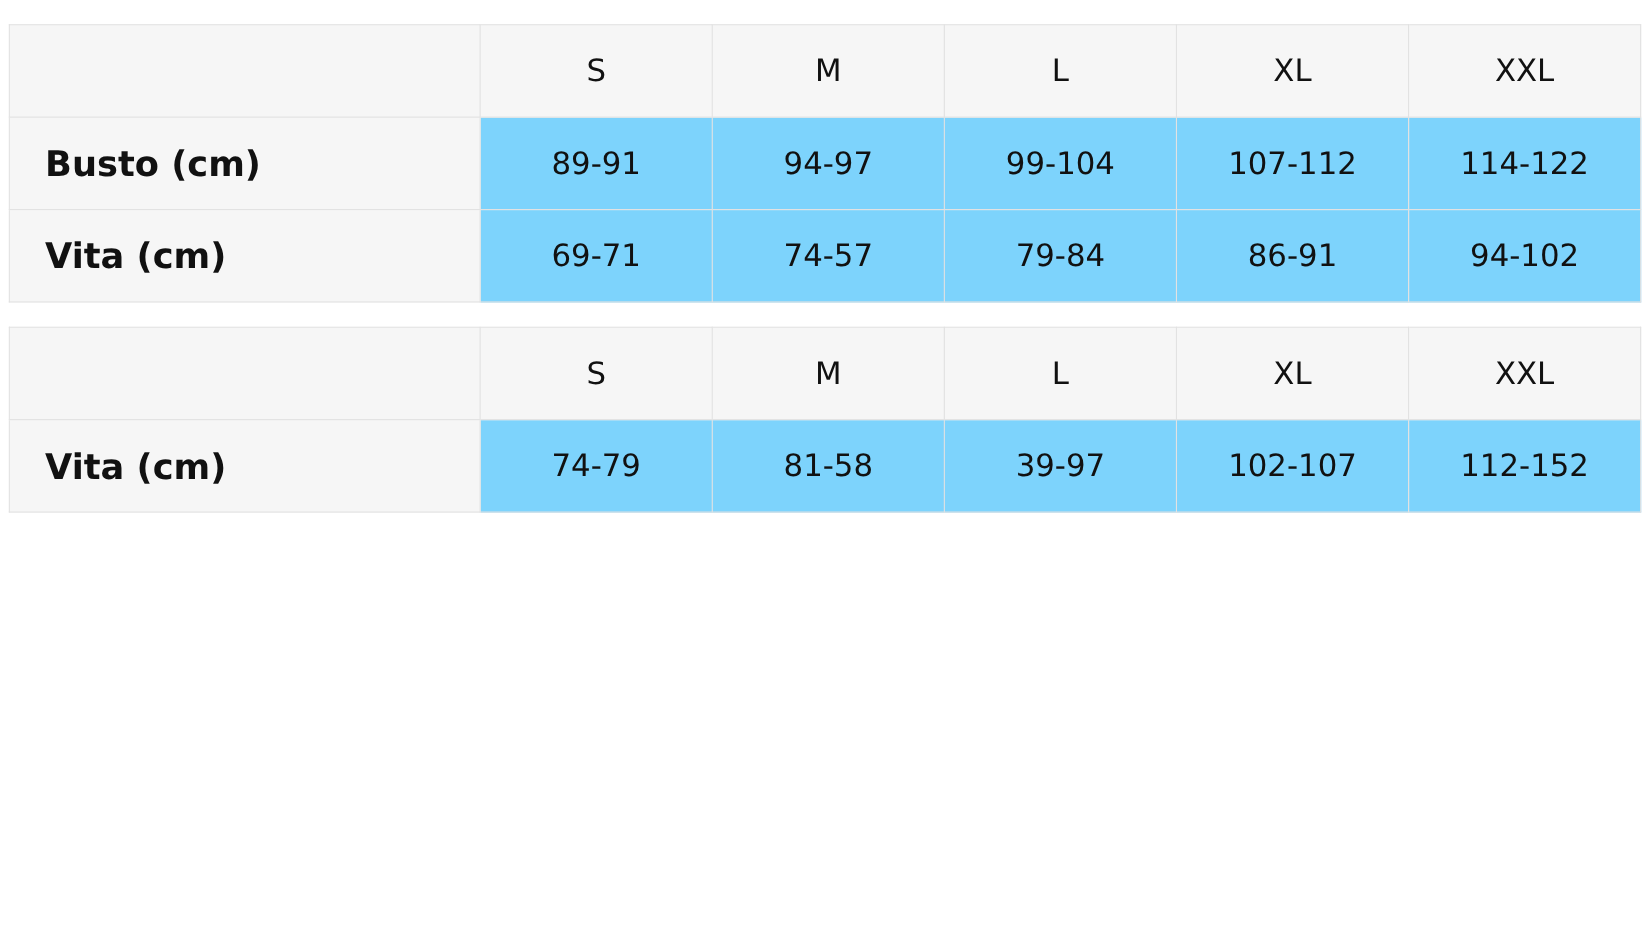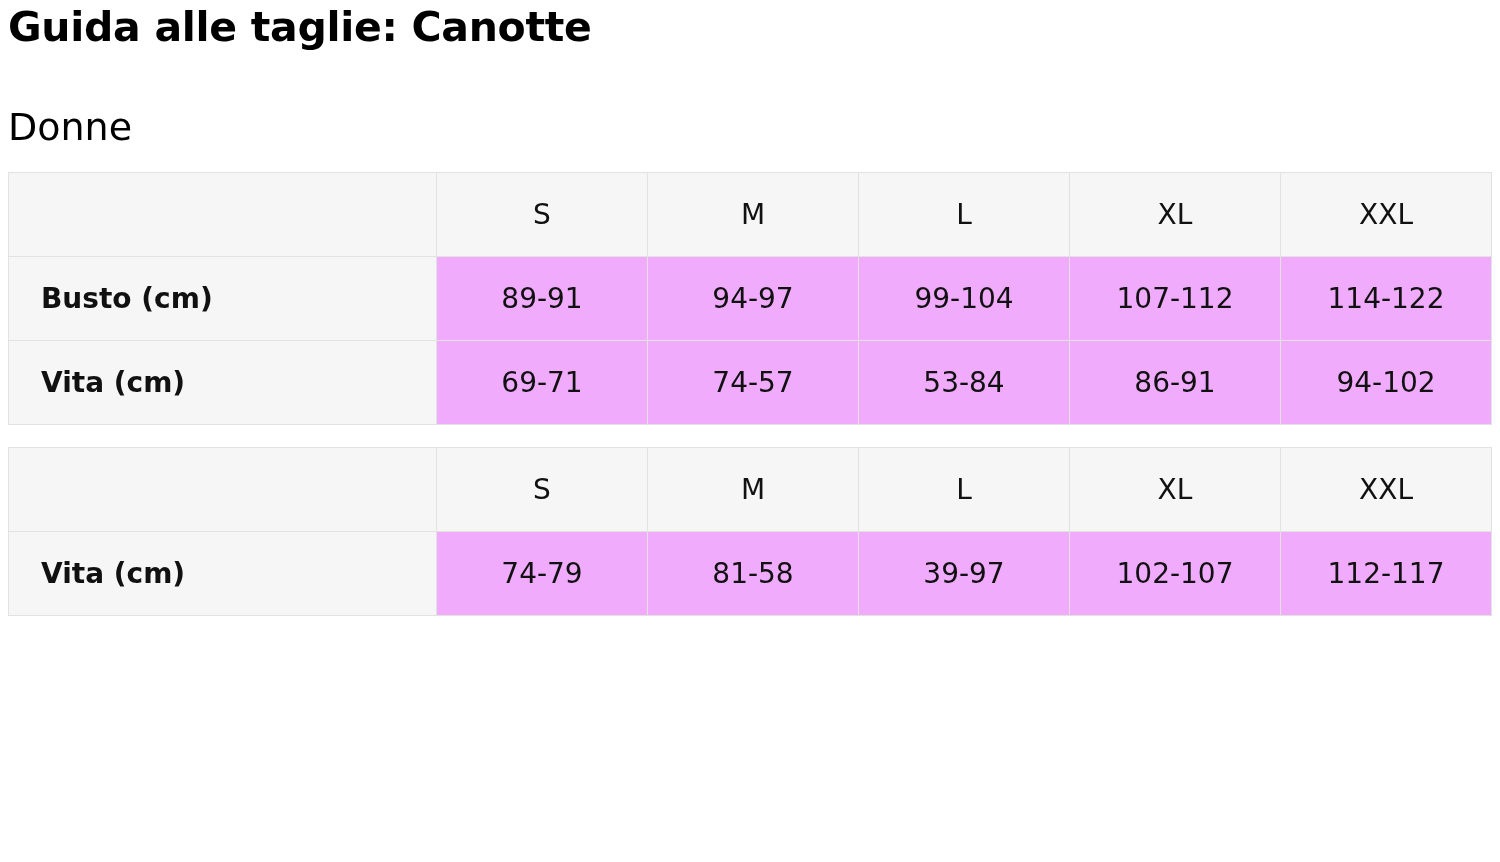--- a/index.html
+++ b/index.html
@@ -53,46 +53,44 @@
   table.size-table td {
     border: 1px solid #e2e2e2;
     height: 84px;
     padding: 0 10px;
     box-sizing: border-box;
     font-size: 28px;
     font-weight: normal;
     text-align: center;
     vertical-align: middle;
     color: #111111;
-    background: #f0abfc;
+    background: #7dd3fc;
   }
   table.size-table thead th {
     background: #f6f6f6;
     font-weight: normal;
   }
   table.size-table thead th.corner {
     background: #f6f6f6;
   }
   table.size-table tbody th.row-label {
     background: #f6f6f6;
     text-align: left;
     padding-left: 32px;
     font-weight: bold;
-    font-size: 28px;
+    font-size: 32px;
   }
   .num { font-variant-numeric: tabular-nums; }
 </style>
 </head>
 <body>
 
 <div class="page">
 
-  <h1 class="main-title">Guida alle taglie: Canotte</h1>
 
-  <h2 class="section-heading sec-donne-heading">Donne</h2>
 
   <table class="size-table">
     <colgroup>
       <col class="label-col">
       <col class="size-col">
       <col class="size-col">
       <col class="size-col">
       <col class="size-col">
       <col class="size-col">
     </colgroup>
@@ -112,21 +110,21 @@
         <td class="num">89-91</td>
         <td class="num">94-97</td>
         <td class="num">99-104</td>
         <td class="num">107-112</td>
         <td class="num">114-122</td>
       </tr>
       <tr>
         <th class="row-label">Vita (cm)</th>
         <td class="num">69-71</td>
         <td class="num">74-57</td>
-        <td class="num">53-84</td>
+        <td class="num">79-84</td>
         <td class="num">86-91</td>
         <td class="num">94-102</td>
       </tr>
     </tbody>
   </table>
 
 
   <table class="size-table">
     <colgroup>
       <col class="label-col">
@@ -146,18 +144,18 @@
         <th>XXL</th>
       </tr>
     </thead>
     <tbody>
       <tr>
         <th class="row-label">Vita (cm)</th>
         <td class="num">74-79</td>
         <td class="num">81-58</td>
         <td class="num">39-97</td>
         <td class="num">102-107</td>
-        <td class="num">112-117</td>
+        <td class="num">112-152</td>
       </tr>
     </tbody>
   </table>
 
 </div>
 
 </body></html>

